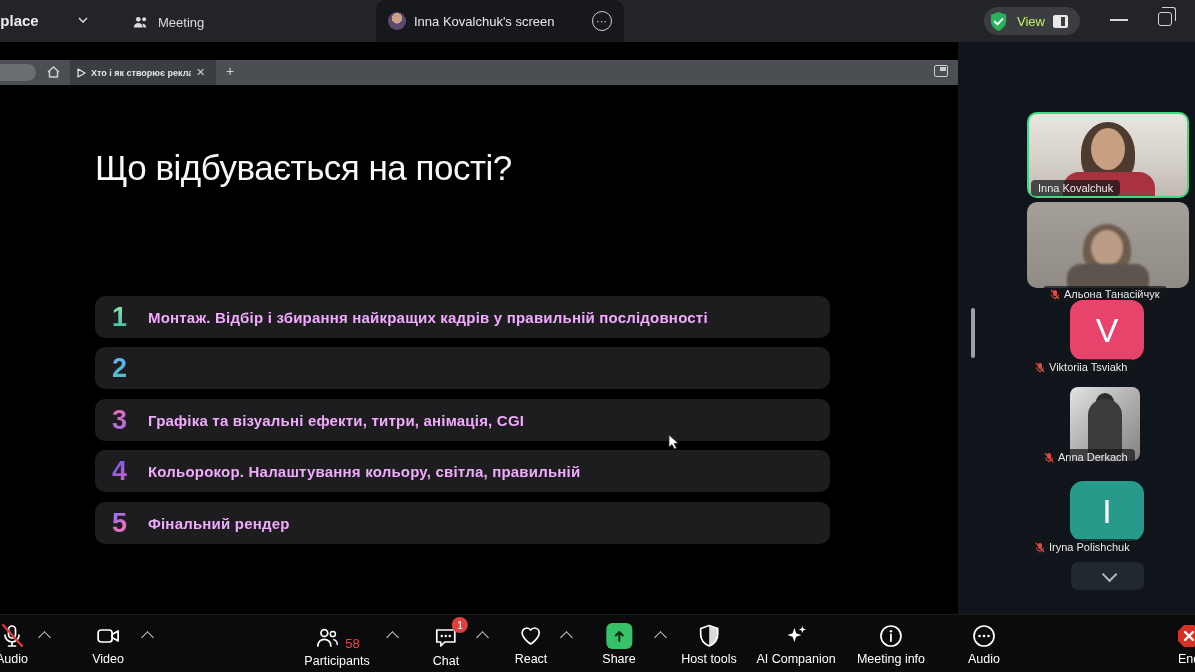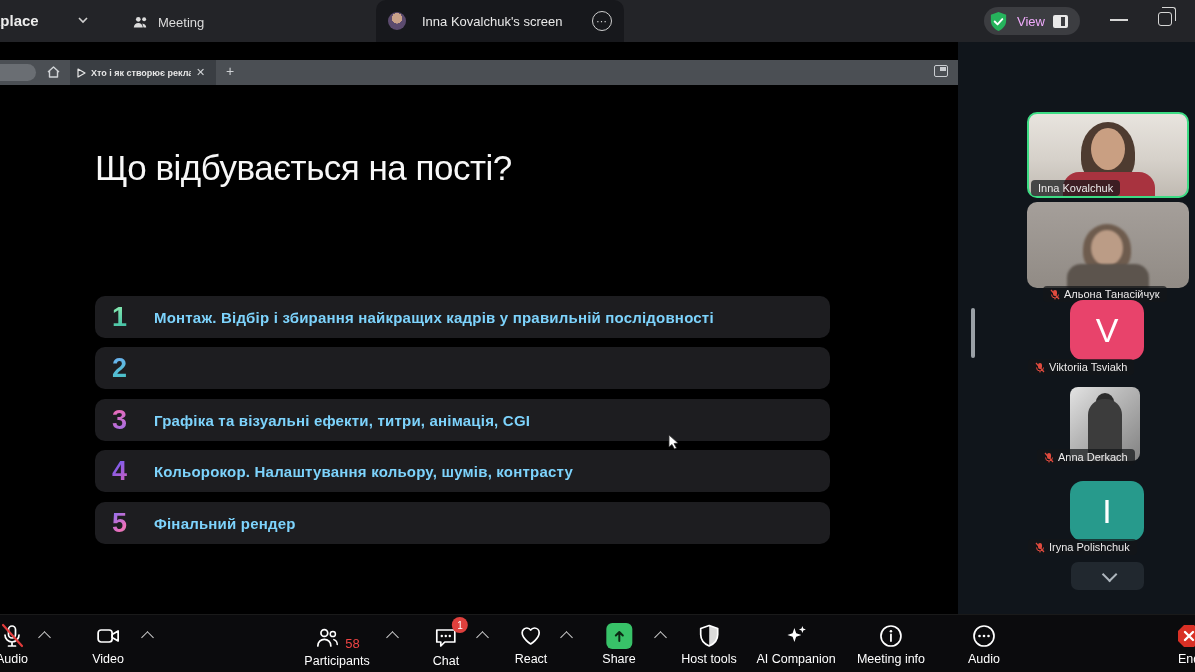--- a/index.html
+++ b/index.html
@@ -5,25 +5,25 @@
   * { margin:0; padding:0; box-sizing:border-box; }
   html,body { width:1195px; height:672px; overflow:hidden; background:#000;
     font-family:"Liberation Sans", sans-serif; }
   .screen { position:absolute; inset:0; width:1195px; height:672px; background:#000; }
 
   
   .topbar { position:absolute; left:0; top:0; width:1195px; height:42px; background:#232428; }
   .ws-label { position:absolute; left:-8px; top:12px; color:#ececec; font-size:15px; font-weight:600; }
   .ws-caret { position:absolute; left:78px; top:15px; width:10px; height:10px; }
   .tab-meeting { position:absolute; left:122px; top:8px; height:28px; display:flex; align-items:center; gap:8px; color:#dcdcdc; font-size:13px; padding:0 10px; border-radius:6px; }
-  .tab-screen { position:absolute; left:376px; top:0; width:248px; height:42px; background:#17181c; border-radius:10px 10px 0 0; display:flex; align-items:center; gap:16px; padding:0 12px; color:#e9e9e9; font-size:13px; }
+  .tab-screen { position:absolute; left:376px; top:0; width:248px; height:42px; background:#17181c; border-radius:10px 10px 0 0; display:flex; align-items:center; gap:8px; padding:0 12px; color:#e9e9e9; font-size:13px; }
   .tab-avatar { width:18px; height:18px; border-radius:50%; background:radial-gradient(circle at 50% 35%, #c9a189 0 35%, #5b4a6e 36% 100%); flex:0 0 auto; }
   .tab-screen .ellipsis-circle { margin-left:auto; }
   .icon-circle { width:20px; height:20px; border:1.4px solid #cfcfcf; border-radius:50%; display:flex; align-items:center; justify-content:center; color:#cfcfcf; font-size:11px; letter-spacing:1px; }
-  .view-pill { position:absolute; left:984px; top:7px; height:28px; padding:0 12px 0 4px; background:#3c3d41; border-radius:14px; display:flex; align-items:center; gap:8px; color:#f0abfc; font-size:13px; }
+  .view-pill { position:absolute; left:984px; top:7px; height:28px; padding:0 12px 0 4px; background:#3c3d41; border-radius:14px; display:flex; align-items:center; gap:8px; color:#bef264; font-size:13px; }
   .shield-green { width:21px; height:21px; }
   .layout-ico { width:15px; height:13px; background:#e9e9e9; border-radius:2px; position:relative; }
   .layout-ico::after { content:""; position:absolute; right:3px; top:2px; bottom:2px; width:4px; background:#3c3d41; }
   .win-min { position:absolute; left:1110px; top:19px; width:18px; height:2px; background:#d6d6d6; }
   .win-restore { position:absolute; left:1158px; top:12px; width:14px; height:14px; border:1.5px solid #d6d6d6; border-radius:3px; }
   .win-restore::before { content:""; position:absolute; left:3px; top:-6px; width:13px; height:13px; border:1.5px solid #d6d6d6; border-left:none; border-bottom:none; border-radius:0 3px 0 0; }
 
   
   .share-region { position:absolute; left:0; top:42px; width:958px; height:572px; background:#000; overflow:hidden; }
   .browser-bar { position:absolute; left:0; top:18px; width:958px; height:25px; background:#4b4f54; }
@@ -32,21 +32,21 @@
   .page-tab { position:absolute; left:70px; top:0; width:146px; height:25px; background:#3a3e43; display:flex; align-items:center; gap:5px; padding:0 6px; }
   .page-tab .title { color:#e6e6e6; font-size:9px; font-weight:700; white-space:nowrap; overflow:hidden; max-width:100px; }
   .tab-x { color:#cfd2d5; font-size:11px; line-height:1; }
   .new-tab { position:absolute; left:226px; top:4px; color:#cfd2d5; font-size:14px; line-height:1; }
   .pip-ico { position:absolute; left:934px; top:5px; width:14px; height:12px; border:1.4px solid #c9ccd0; border-radius:2px; }
   .pip-ico::after { content:""; position:absolute; right:1px; top:1px; width:6px; height:4px; background:#c9ccd0; }
 
   .slide-title { position:absolute; left:95px; top:106px; color:#f7f7f7; font-size:35px; font-weight:500; letter-spacing:-0.5px; }
   .row { position:absolute; left:95px; width:735px; height:42px; background:#1d1d20; border-radius:10px; display:flex; align-items:center; padding-left:17px; }
   .row .num { font-size:27px; font-weight:700; width:26px; background-clip:text; -webkit-background-clip:text; color:transparent; }
-  .row .txt { color:#7dd3fc; font-size:15px; font-weight:600; margin-left:16px; letter-spacing:0.2px; }
+  .row .txt { color:#f0abfc; font-size:15px; font-weight:600; margin-left:10px; letter-spacing:0.2px; }
   .g1 { background-image:linear-gradient(160deg,#8cecb0 10%,#2fb4a4 90%); }
   .g2 { background-image:linear-gradient(160deg,#6fb1f5 10%,#3ec6b8 90%); }
   .g3 { background-image:linear-gradient(160deg,#f26bb5 10%,#8f6ff0 90%); }
   .g4 { background-image:linear-gradient(135deg,#7a5cf0 20%,#e85fb0 85%); }
   .g5 { background-image:linear-gradient(135deg,#8f6ff0 10%,#ef6fb8 55%,#4fc39a 95%); }
   .cursor { position:absolute; left:668px; top:392px; }
 
   
   .sidebar { position:absolute; left:958px; top:42px; width:237px; height:572px; background:#10151b; }
   .scroll-thumb { position:absolute; left:13px; top:266px; width:4px; height:50px; background:#9aa0a6; border-radius:2px; }
@@ -152,21 +152,21 @@
     </div>
     <div class="row" style="top:305px">
       <span class="num g2">2</span>
     </div>
     <div class="row" style="top:357px">
       <span class="num g3">3</span>
       <span class="txt">Графіка та візуальні ефекти, титри, анімація, CGI</span>
     </div>
     <div class="row" style="top:408px">
       <span class="num g4">4</span>
-      <span class="txt">Кольорокор. Налаштування кольору, шумів, контрасту</span>
+      <span class="txt">Кольорокор. Налаштування кольору, світла, правильній</span>
     </div>
     <div class="row" style="top:460px">
       <span class="num g5">5</span>
       <span class="txt">Фінальний рендер</span>
     </div>
 
     <svg class="cursor" width="12" height="16" viewBox="0 0 12 16">
         <path d="M1 1l9 8-4 .5 2.5 4.5-2 1-2.5-4.5L1 13z" fill="#fff" stroke="#333" stroke-width="0.8"></path>
       </svg>
   </div>

